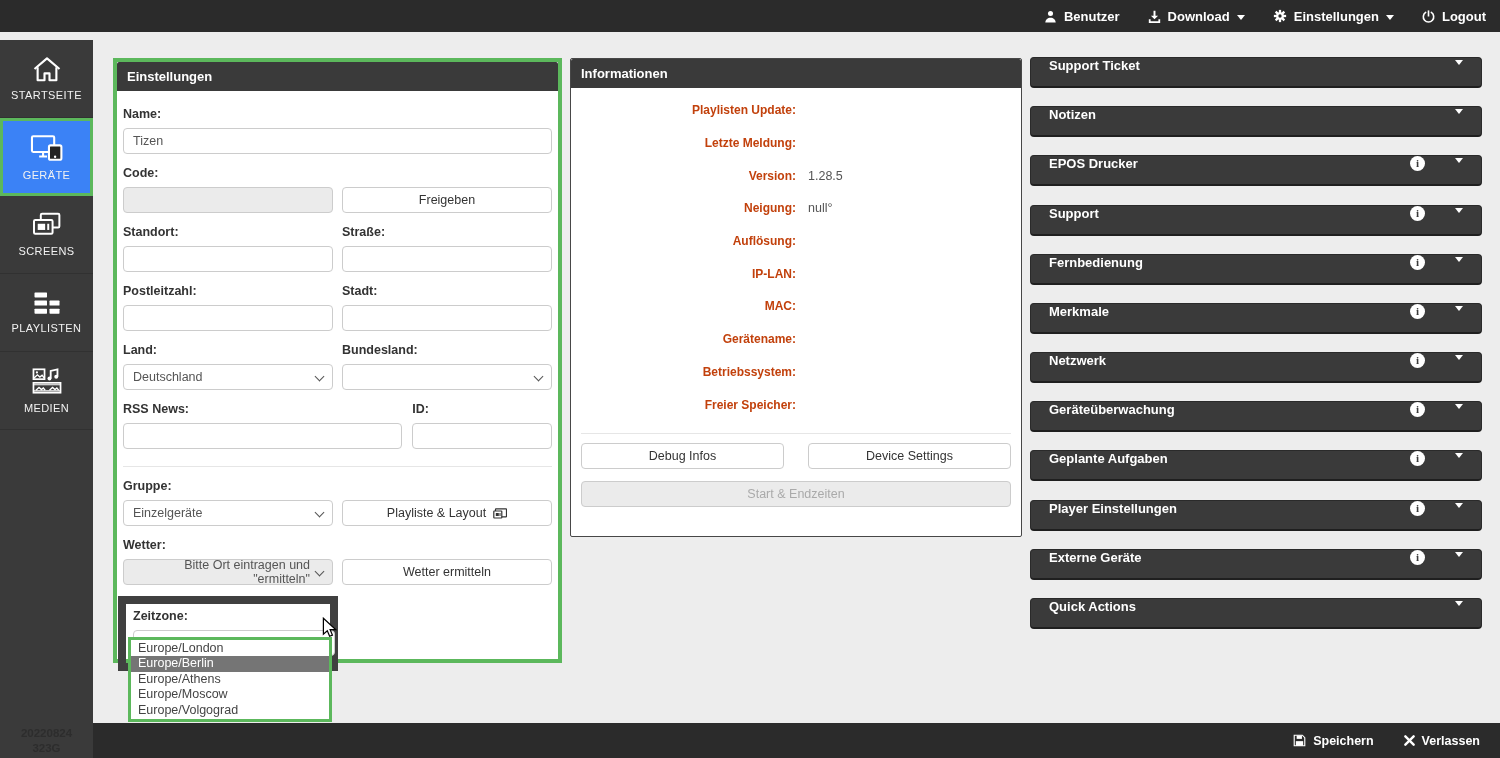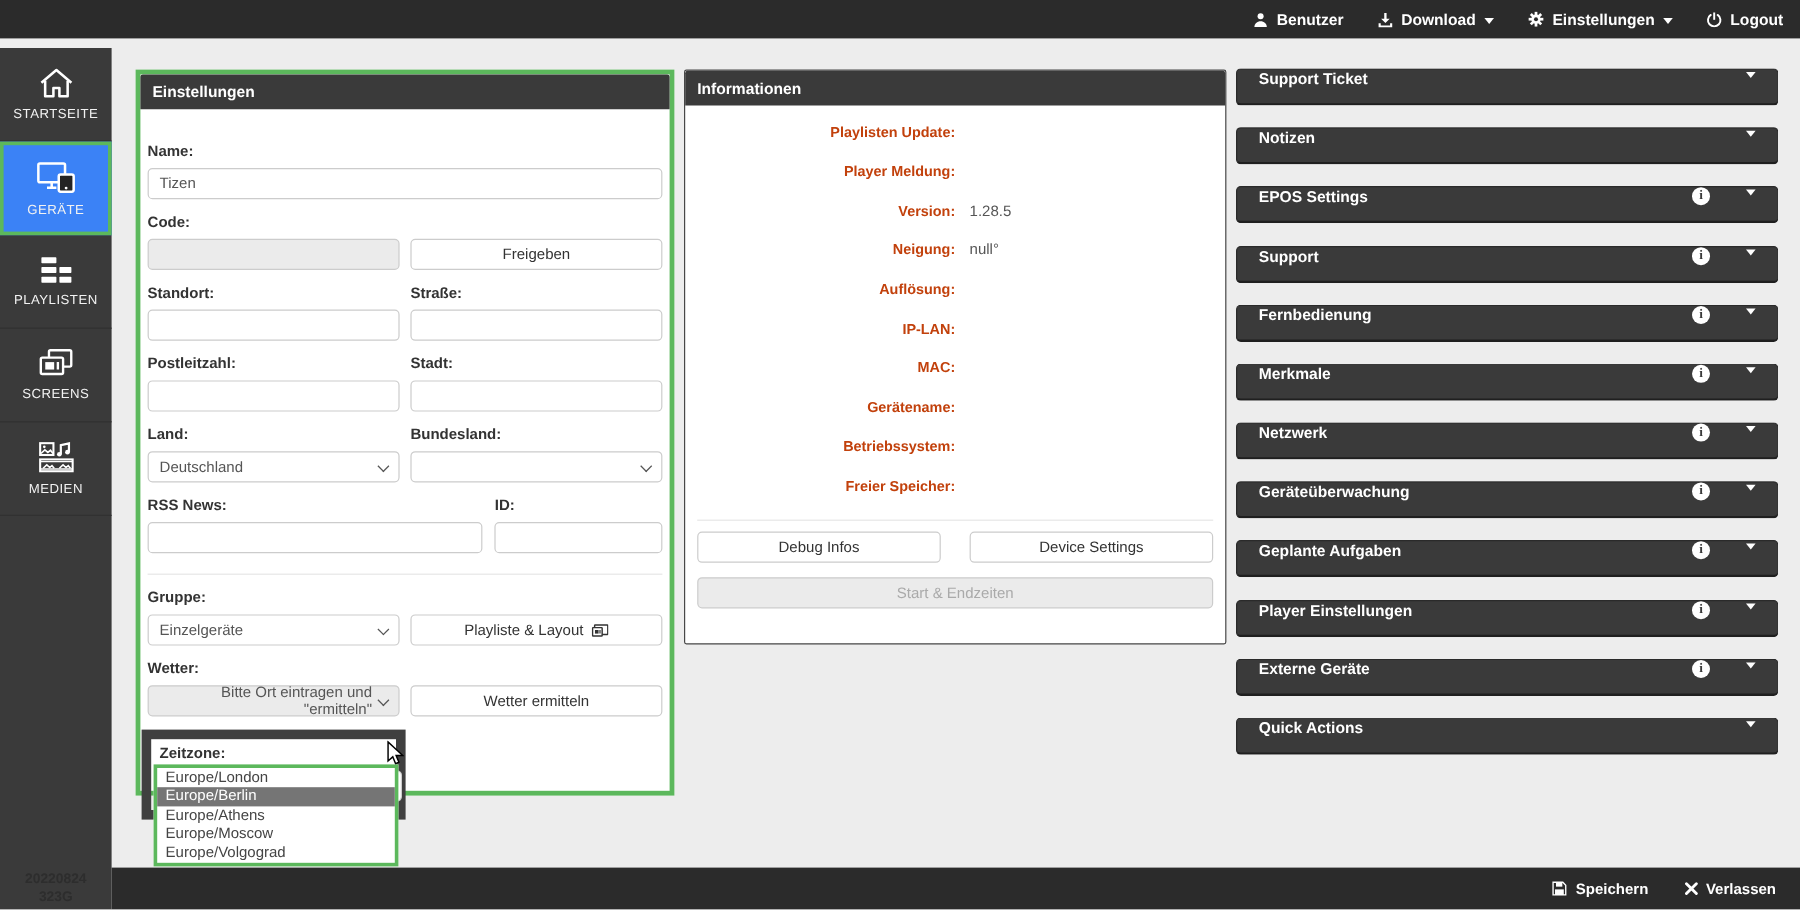--- a/index.html
+++ b/index.html
@@ -38,21 +38,21 @@
   .panel-header{
     height:29px;background:#3a3a3a;color:#fff;font-size:13px;font-weight:700;
     line-height:29px;padding-left:10px;border-radius:2px 2px 0 0;
   }
   .settings-wrap{
     position:absolute;left:113px;top:58px;width:449px;height:605px;box-sizing:border-box;
     border:4px solid #5cb85c;background:#fff;z-index:10;
   }
   .settings-body{padding:2px 6px 0 6px;}
   .lbl{margin:12px 0 7px;font-size:12.5px;font-weight:700;color:#333;}
-  .lbl.first{margin-top:26px;}
+  .lbl.first{margin-top:14px;}
   .control{
     height:26px;box-sizing:border-box;border:1px solid #ccc;border-radius:4px;background:#fff;
     font-size:12.5px;color:#555;display:flex;align-items:center;padding:0 9px;position:relative;
     font-family:"Liberation Sans", sans-serif;
   }
   input.control{width:100%;outline:none;}
   .control.disabled{background:#ebebeb;}
   .btn{justify-content:center;color:#333;cursor:pointer;gap:7px;}
   .sel{cursor:pointer;padding-right:22px;text-align:right;}
   .sel .sel-caret{
@@ -172,40 +172,40 @@
           <rect x="1.5" y="1.5" width="17" height="12" rx="1"></rect>
           <path d="M7 17h6M10 13.5V17"></path>
           <rect x="14.5" y="8.5" width="9.5" height="11" rx="1.2" fill="#242424"></rect>
           <circle cx="19.2" cy="17.2" r="0.9" fill="#fff" stroke="none"></circle>
         </svg>
     </span>
     <span class="sb-label">GERÄTE</span>
   </div>
   <div class="sb-item">
     <span>
+      <svg width="30" height="26" viewBox="0 0 24 21" fill="none" stroke="#fff" stroke-width="1.6">
+          <rect x="7" y="1.5" width="15" height="11" rx="1"></rect>
+          <rect x="1.5" y="6.5" width="15" height="11" rx="1" fill="#3a3a3a"></rect>
+          <rect x="4.5" y="9.5" width="6" height="5" fill="#fff" stroke="none"></rect>
+          <path d="M13 9.5v5"></path>
+        </svg>
+    </span>
+    <span class="sb-label">SCREENS</span>
+  </div>
+  <div class="sb-item">
+    <span>
       <svg width="30" height="24" viewBox="0 0 24 19" fill="#fff">
           <rect x="2" y="1" width="10" height="4" rx="0.5"></rect>
           <rect x="2" y="7.5" width="10" height="4" rx="0.5"></rect>
           <rect x="14" y="7.5" width="8" height="4" rx="0.5"></rect>
           <rect x="2" y="14" width="10" height="4" rx="0.5"></rect>
           <rect x="14" y="14" width="8" height="4" rx="0.5"></rect>
         </svg>
     </span>
     <span class="sb-label">PLAYLISTEN</span>
-  </div>
-  <div class="sb-item">
-    <span>
-      <svg width="30" height="26" viewBox="0 0 24 21" fill="none" stroke="#fff" stroke-width="1.6">
-          <rect x="7" y="1.5" width="15" height="11" rx="1"></rect>
-          <rect x="1.5" y="6.5" width="15" height="11" rx="1" fill="#3a3a3a"></rect>
-          <rect x="4.5" y="9.5" width="6" height="5" fill="#fff" stroke="none"></rect>
-          <path d="M13 9.5v5"></path>
-        </svg>
-    </span>
-    <span class="sb-label">SCREENS</span>
   </div>
   <div class="sb-item">
     <span>
       <svg width="32" height="28" viewBox="0 0 26 22" fill="none" stroke="#fff" stroke-width="1.4">
         <rect x="2" y="1.5" width="9" height="8"></rect>
           <circle cx="4.8" cy="4" r="0.9" fill="#fff" stroke="none"></circle>
           <path d="M2.5 8.5l2.7-2.5 2 1.8 1.8-1.5 1.7 2.2" stroke-width="1.1"></path>
         <path d="M16 9V2.8l5.5-1.2v6" stroke-width="1.5"></path>
           <circle cx="15" cy="9" r="1.6" fill="#fff" stroke="none"></circle>
           <circle cx="20.5" cy="7.6" r="1.6" fill="#fff" stroke="none"></circle>
@@ -337,21 +337,21 @@
 </div>
 
 <div class="info-panel">
   <div class="panel-header">Informationen</div>
   <div class="info-rows">
     <div class="info-row">
         <span class="info-label">Playlisten Update:</span>
         <span class="info-value"></span>
       </div>
     <div class="info-row">
-        <span class="info-label">Player Meldung:</span>
+        <span class="info-label">Letzte Meldung:</span>
         <span class="info-value"></span>
       </div>
     <div class="info-row">
         <span class="info-label">Version:</span>
         <span class="info-value">1.28.5</span>
       </div>
     <div class="info-row">
         <span class="info-label">Neigung:</span>
         <span class="info-value">null°</span>
       </div>
@@ -400,21 +400,21 @@
     <span class="acc-label">Support Ticket</span>
     <span class="acc-info">i</span>
     <span class="caret acc-chevron"></span>
   </div>
 <div class="acc-bar noinfo" style="top:106px">
     <span class="acc-label">Notizen</span>
     <span class="acc-info">i</span>
     <span class="caret acc-chevron"></span>
   </div>
 <div class="acc-bar" style="top:155px">
-    <span class="acc-label">EPOS Settings</span>
+    <span class="acc-label">EPOS Drucker</span>
     <span class="acc-info">i</span>
     <span class="caret acc-chevron"></span>
   </div>
 <div class="acc-bar" style="top:205px">
     <span class="acc-label">Support</span>
     <span class="acc-info">i</span>
     <span class="caret acc-chevron"></span>
   </div>
 <div class="acc-bar" style="top:254px">
     <span class="acc-label">Fernbedienung</span>

